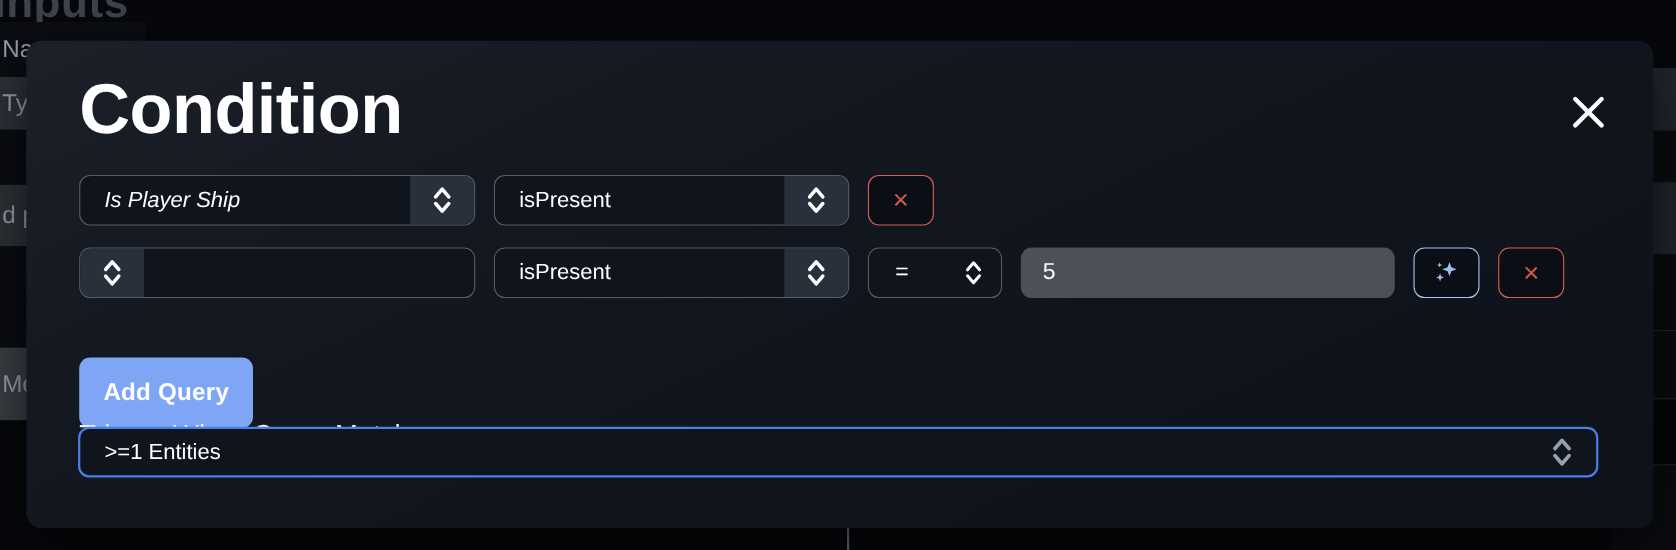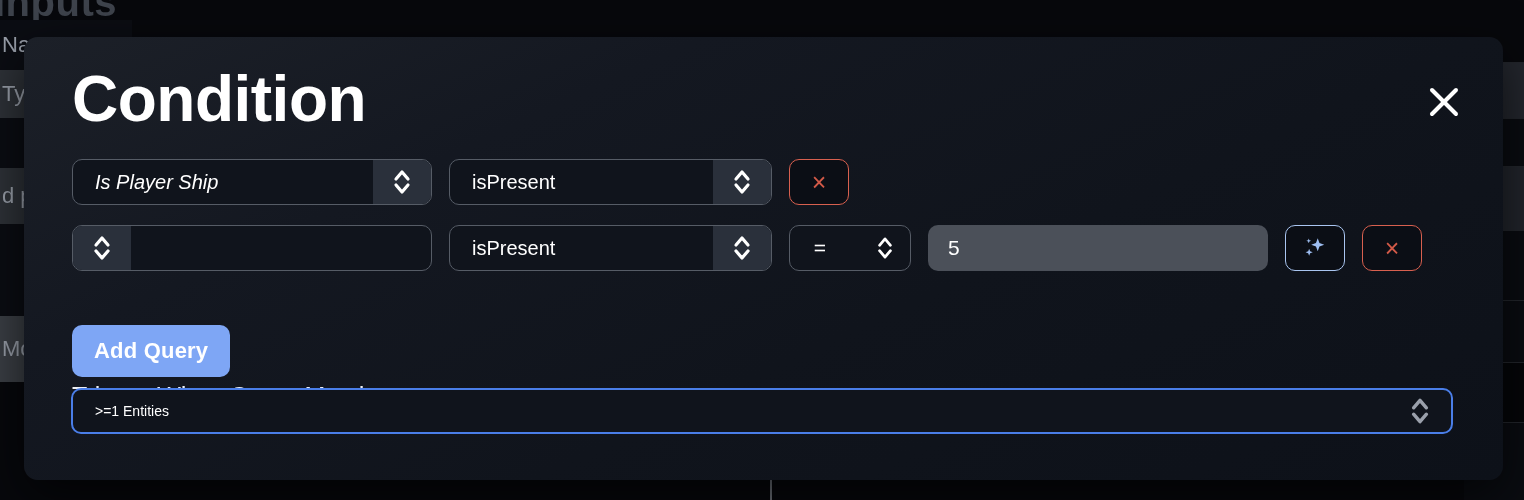--- a/index.html
+++ b/index.html
@@ -203,21 +203,21 @@
     line-height: 1;
     color: #d35a48;
     font-family: "Liberation Sans", sans-serif;
   }
 
   
   .add-query {
     position: absolute;
     left: 48px;
     top: 288px;
-    height: 52px;
+    height: 64px;
     padding: 0 22px;
     border: none;
     border-radius: 10px;
     background: #7ea6f5;
     color: #ffffff;
     font-size: 22px;
     font-weight: 700;
     font-family: "Liberation Sans", sans-serif;
     cursor: pointer;
     letter-spacing: 0.2px;
@@ -245,21 +245,21 @@
     border: 2px solid #4a7ee8;
     border-radius: 10px;
     background: #10141c;
     display: flex;
     align-items: center;
     cursor: pointer;
   }
   .trigger-select .sel-label {
     flex: 1;
     padding-left: 22px;
-    font-size: 14px;
+    font-size: 20px;
     color: #ffffff;
     white-space: nowrap;
   }
   .trigger-select .stepper {
     width: 62px;
     display: flex;
     align-items: center;
     justify-content: center;
     flex-shrink: 0;
   }

